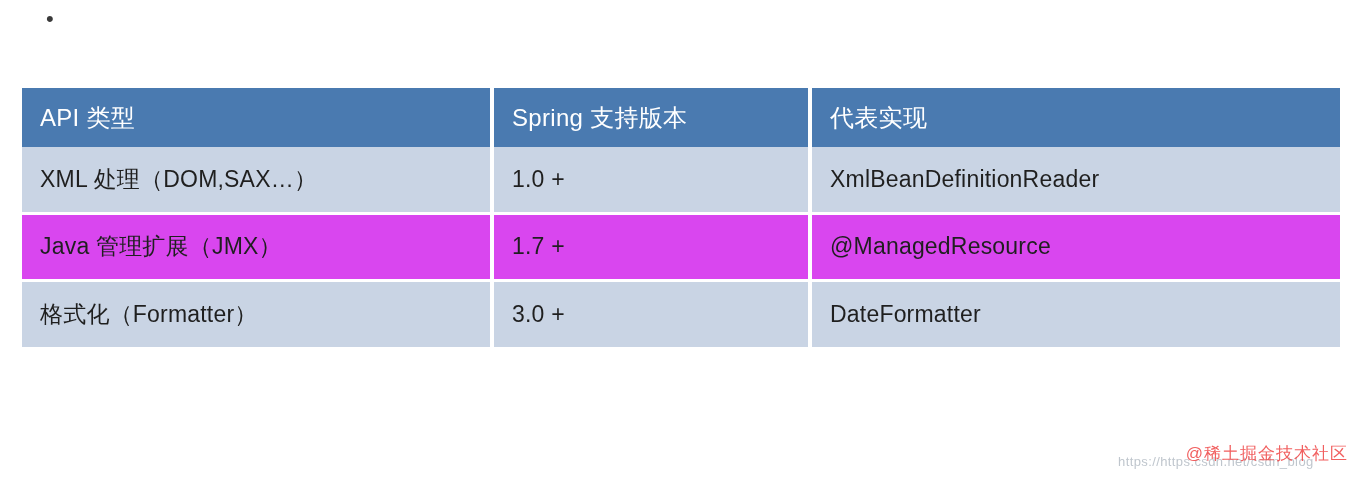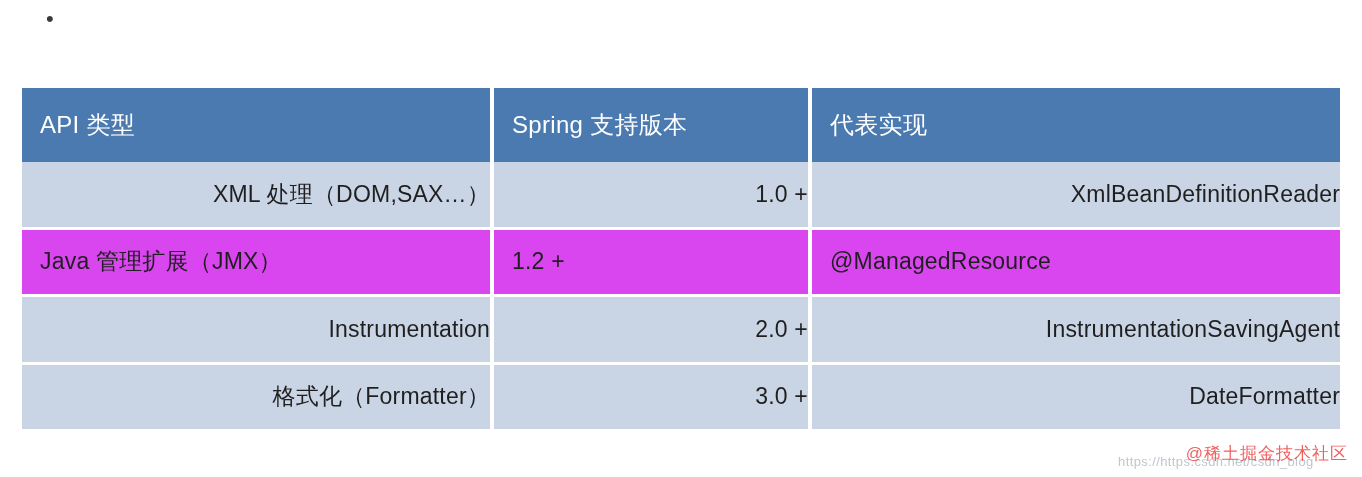--- a/index.html
+++ b/index.html
@@ -59,34 +59,33 @@
   table.api-table td {
     text-align: left;
     vertical-align: middle;
     padding: 0 0 0 18px;
     font-weight: normal;
     border: none;
   }
   table.api-table thead th {
     background: #4a7ab0;
     color: #ffffff;
-    height: 74px;
+    height: 59px;
     font-size: 24px;
     letter-spacing: 0.3px;
     margin-left: 16px;
   }
   table.api-table tbody td {
     height: 64.5px;
     font-size: 23px;
     color: #1f1f1f;
     letter-spacing: 0.2px;
   }
   table.api-table tbody tr.odd td {
     background: #c9d4e4;
-    text-align: right;
   }
   table.api-table tbody tr.even td {
     background: #d946ef;
   }
   
   table.api-table col.c1 { width: 470px; }
   table.api-table col.c2 { width: 318px; }
   table.api-table col.c3 { width: 530px; }
 
   table.api-table th.sep,
@@ -147,27 +146,22 @@
         </tr>
       </thead>
       <tbody>
         <tr class="odd">
           <td>XML 处理（DOM,SAX…）</td>
           <td class="sep">1.0 +</td>
           <td class="sep">XmlBeanDefinitionReader</td>
         </tr>
         <tr class="even">
           <td>Java 管理扩展（JMX）</td>
-          <td class="sep">1.2 +</td>
+          <td class="sep">1.7 +</td>
           <td class="sep">@ManagedResource</td>
-        </tr>
-        <tr class="odd">
-          <td>Instrumentation</td>
-          <td class="sep">2.0 +</td>
-          <td class="sep">InstrumentationSavingAgent</td>
         </tr>
         <tr class="odd">
           <td>格式化（Formatter）</td>
           <td class="sep">3.0 +</td>
           <td class="sep">DateFormatter</td>
         </tr>
       </tbody>
     </table>
   </div>
 

